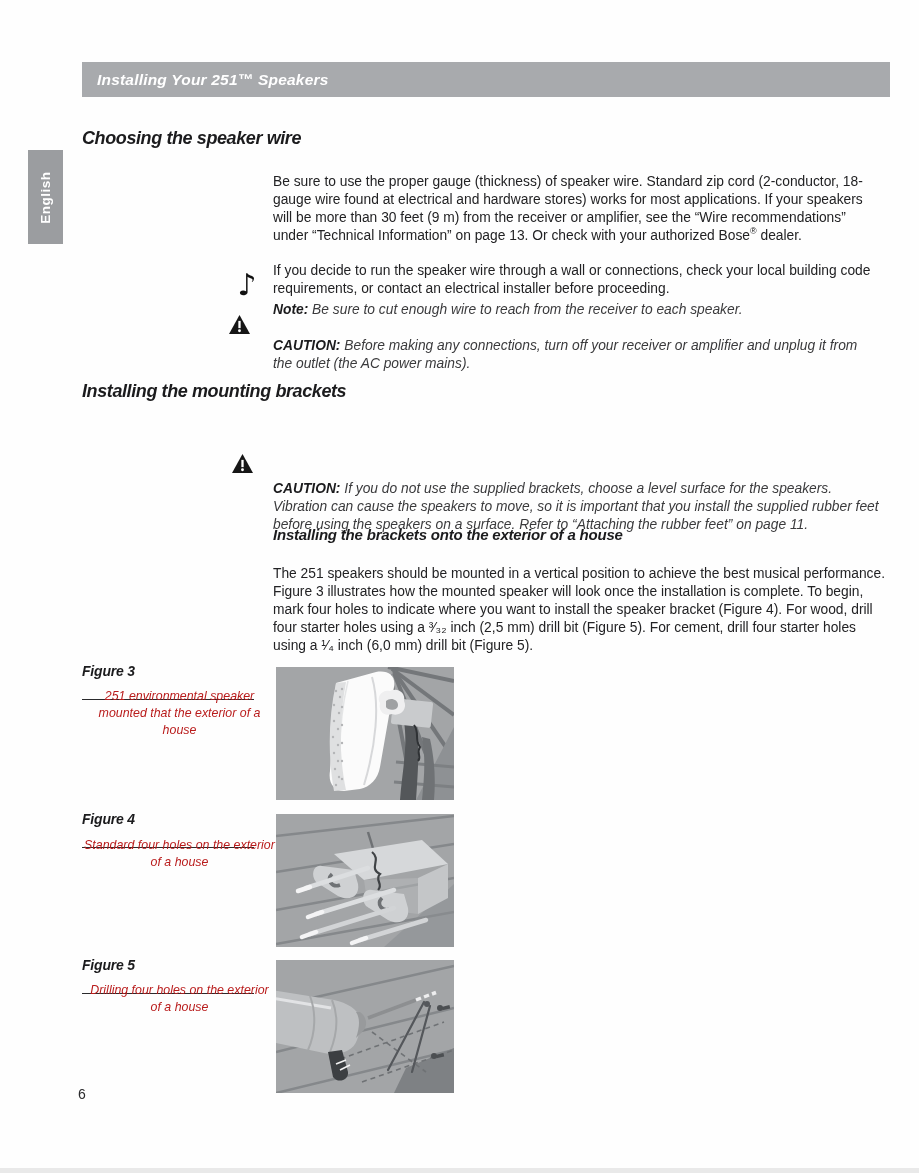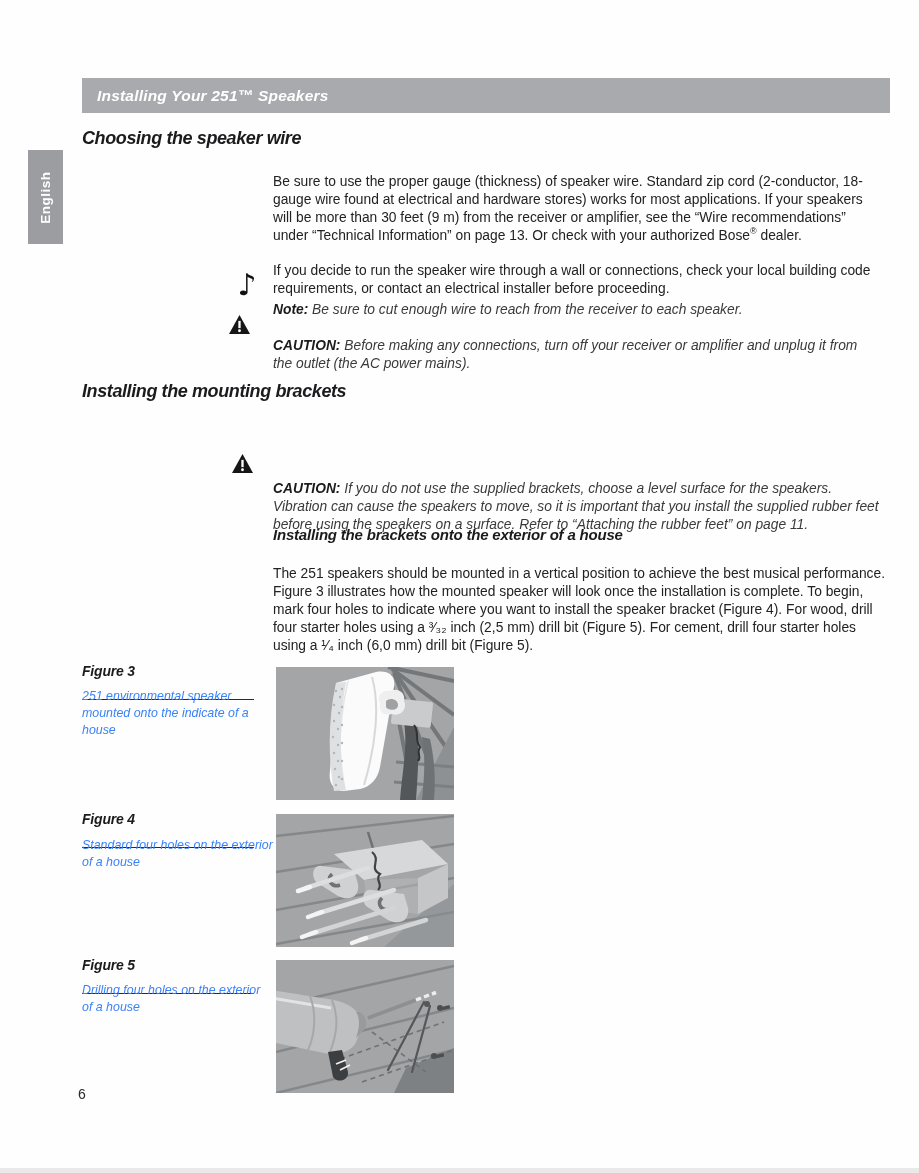--- a/index.html
+++ b/index.html
@@ -8,21 +8,21 @@
     width: 919px; height: 1173px;
     font-family: "Liberation Sans", "DejaVu Sans", sans-serif;
     color: #1f1f21;
     position: relative;
     overflow: hidden;
   }
   .page { position: absolute; inset: 0; background: #fefefe; }
 
   
   .header-bar {
-    position: absolute; left: 82px; top: 78px; width: 808px; height: 35px;
+    position: absolute; left: 82px; top: 62px; width: 808px; height: 35px;
     background: #a8aaad; display: flex; align-items: center; padding-left: 15px;
   }
   .header-title {
     color: #ffffff; font-size: 15.5px; font-weight: 800; font-style: italic;
     letter-spacing: 0.2px;
   }
 
   
   .lang-tab {
     position: absolute; left: 28px; top: 150px; width: 35px; height: 94px;
@@ -75,21 +75,21 @@
   .sup { font-size: 9px; vertical-align: super; line-height: 0; }
 
   
   .fig-label {
     position: absolute; left: 82px; width: 172px;
     font-size: 14px; font-weight: 800; font-style: italic; color: #1b1b1d;
     border-bottom: 1.5px solid #2a2a2c; padding-bottom: 20px; letter-spacing: -0.2px;
   }
   .fig-caption {
     position: absolute; left: 82px; width: 195px;
-    font-size: 12.4px; font-style: italic; color: #3b82f6; line-height: 17px;
+    font-size: 12.4px; font-style: italic; color: #b91c1c; line-height: 17px; text-align: center;
   }
   .fig-img {
     position: absolute; left: 276px; width: 178px; height: 133px; overflow: hidden;
   }
   .fig3-label { top: 663px; }
   .fig3-caption { top: 688px; }
   .fig3-img { top: 667px; }
   .fig4-label { top: 811px; }
   .fig4-caption { top: 837px; }
   .fig4-img { top: 814px; }
@@ -150,21 +150,21 @@
   </div>
   <p class="body-text caution2 italic-block"><span class="bold-label">CAUTION:</span> <span>If you do not use the supplied brackets, choose a level surface for the speakers. Vibration can cause the speakers to move, so it is important that you install the supplied rubber feet before using the speakers on a surface. Refer to “Attaching the rubber feet” on page 11.</span></p>
 
   <div class="h2">Installing the brackets onto the exterior of a house</div>
 
   <p class="body-text p4">The 251 speakers should be mounted in a vertical position to achieve the best musical performance. Figure 3 illustrates how the mounted speaker will look once the installation is complete. To begin, mark four holes to indicate where you want to install the speaker bracket (Figure 4). For wood, drill four starter holes using a ³⁄₃₂ inch (2,5 mm) drill bit (Figure 5). For cement, drill four starter holes using a ¹⁄₄ inch (6,0 mm) drill bit (Figure 5).</p>
 
   <div class="fig-label fig3-label">Figure 3</div>
   <div class="fig-caption fig3-caption">
     <div>251 environmental speaker</div>
-    <div>mounted onto the indicate of a</div>
+    <div>mounted that the exterior of a</div>
     <div>house</div>
   </div>
   <div class="fig-img fig3-img">
     <svg viewBox="0 0 178 133" width="178" height="133">
       <rect width="178" height="133" fill="#a3a5a7"></rect>
 
       <g stroke="#74777a" stroke-width="4">
         <line x1="112" y1="0" x2="178" y2="14"></line>
         <line x1="116" y1="2" x2="178" y2="48"></line>
         <line x1="118" y1="4" x2="178" y2="92"></line>

